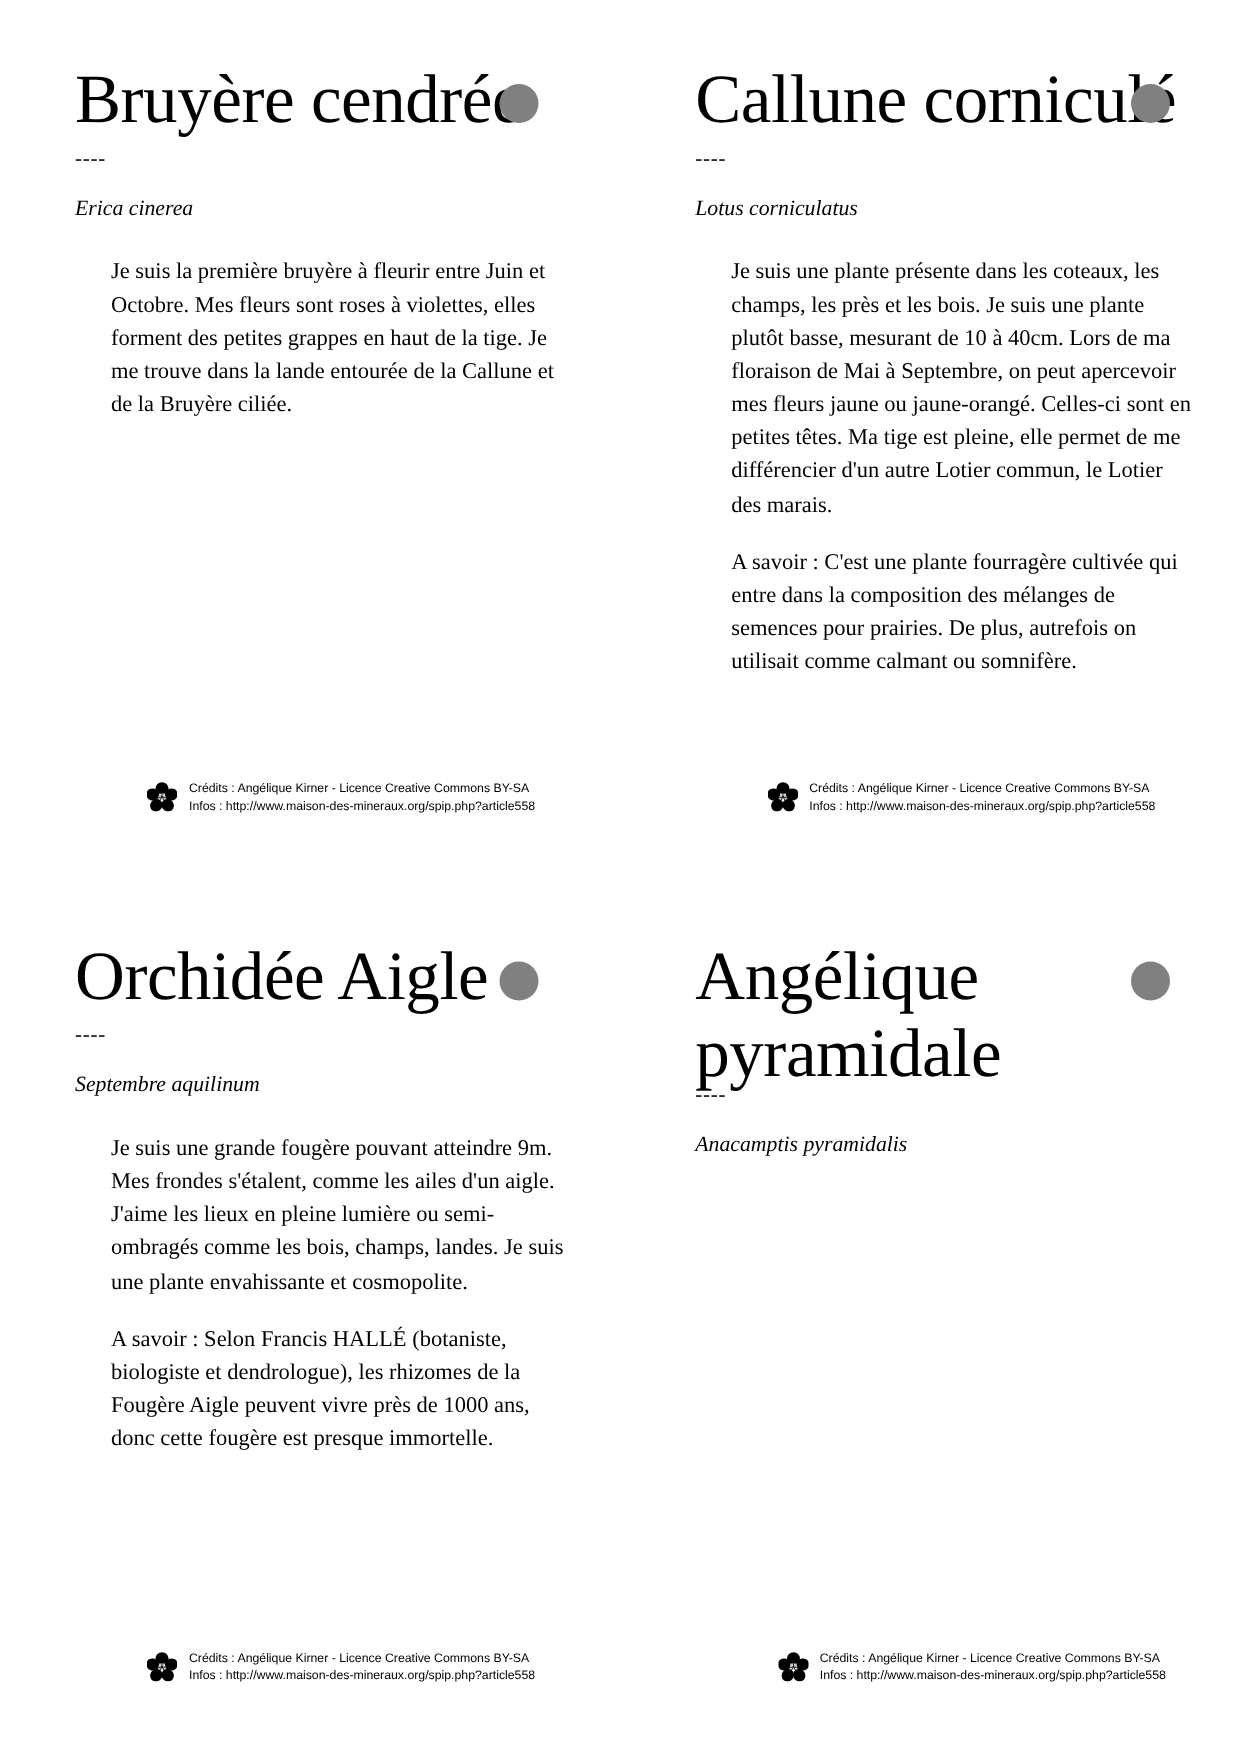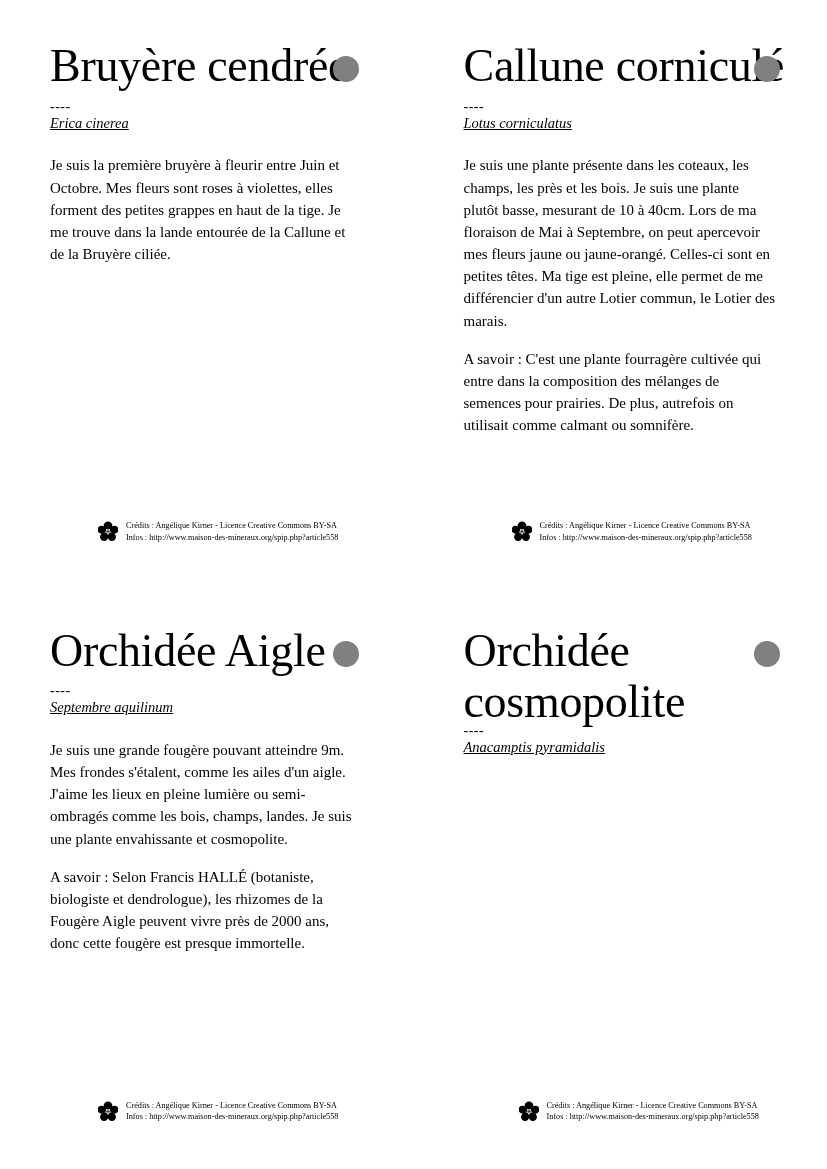--- a/index.html
+++ b/index.html
@@ -75,25 +75,25 @@
     line-height: 10px;
     letter-spacing: 0.5px;
     margin: 10px 0 0 0;
     color: #000;
   }
   .latin {
     font-family: "Liberation Serif", serif;
     font-style: italic;
     font-size: 14.5px;
     line-height: 1.3;
-    margin: 2px 0 0 0;
-    text-decoration: underline;
+    margin: 18px 0 0 0;
   }
   .body-block {
     margin-top: 22px;
+    margin-left: 24px;
   }
   .para {
     font-family: "Liberation Serif", serif;
     font-size: 15px;
     line-height: 1.48;
     margin: 0 0 16px 0;
     max-width: 310px;
   }
   .card.wide .para {
     max-width: 312px;
@@ -108,21 +108,21 @@
     align-items: flex-start;
     gap: 8px;
   }
   .credits .flower {
     flex: 0 0 auto;
     width: 20px;
     height: 20px;
     margin-top: 1px;
   }
   .credits-text {
-    font-family: Liberation Serif, serif;
+    font-family: Liberation Sans, sans-serif;
     font-size: 8.2px;
     line-height: 1.45;
     color: #000;
     white-space: nowrap;
   }
   .credits-line {
     display: block;
   }
 </style>
 </head>
@@ -213,21 +213,21 @@
     <div class="card">
       <div class="card-inner">
         <div class="title-row">
           <h1 class="title">Orchidée Aigle</h1>
           <span class="dot left-col"></span>
         </div>
         <div class="sep">----</div>
         <div class="latin">Septembre aquilinum</div>
         <div class="body-block">
           <p class="para">Je suis une grande fougère pouvant atteindre 9m. Mes frondes s'étalent, comme les ailes d'un aigle. J'aime les lieux en pleine lumière ou semi-ombragés comme les bois, champs, landes. Je suis une plante envahissante et cosmopolite.</p>
-          <p class="para">A savoir : Selon Francis HALLÉ (botaniste, biologiste et dendrologue), les rhizomes de la Fougère Aigle peuvent vivre près de 2000 ans, donc cette fougère est presque immortelle.</p>
+          <p class="para">A savoir : Selon Francis HALLÉ (botaniste, biologiste et dendrologue), les rhizomes de la Fougère Aigle peuvent vivre près de 1000 ans, donc cette fougère est presque immortelle.</p>
         </div>
         <div class="credits" style="top:475px;">
           <span class="flower">
             <svg viewBox="0 0 40 40" width="20" height="20" aria-hidden="true">
               <g fill="#000000">
                 <ellipse cx="20" cy="9" rx="8.6" ry="8"></ellipse>
                 <ellipse cx="32.4" cy="17.4" rx="8" ry="8.6" transform="rotate(72 32.4 17.4)"></ellipse>
                 <ellipse cx="27.6" cy="31.6" rx="8" ry="8.6" transform="rotate(144 27.6 31.6)"></ellipse>
                 <ellipse cx="12.4" cy="31.6" rx="8" ry="8.6" transform="rotate(216 12.4 31.6)"></ellipse>
                 <ellipse cx="7.6" cy="17.4" rx="8" ry="8.6" transform="rotate(288 7.6 17.4)"></ellipse>
@@ -246,21 +246,21 @@
             <span class="credits-line">Crédits : Angélique Kirner - Licence Creative Commons BY-SA</span>
             <span class="credits-line">Infos : http://www.maison-des-mineraux.org/spip.php?article558</span>
           </span>
         </div>
       </div>
     </div>
 
     <div class="card wide">
       <div class="card-inner">
         <div class="title-row">
-          <h1 class="title">Orchidée cosmopolite</h1>
+          <h1 class="title">Angélique pyramidale</h1>
           <span class="dot right-col"></span>
         </div>
         <div class="sep" style="margin-top:-2px;">----</div>
         <div class="latin">Anacamptis pyramidalis</div>
         <div class="credits" style="top:475px;left:55px;">
           <span class="flower">
             <svg viewBox="0 0 40 40" width="20" height="20" aria-hidden="true">
               <g fill="#000000">
                 <ellipse cx="20" cy="9" rx="8.6" ry="8"></ellipse>
                 <ellipse cx="32.4" cy="17.4" rx="8" ry="8.6" transform="rotate(72 32.4 17.4)"></ellipse>

